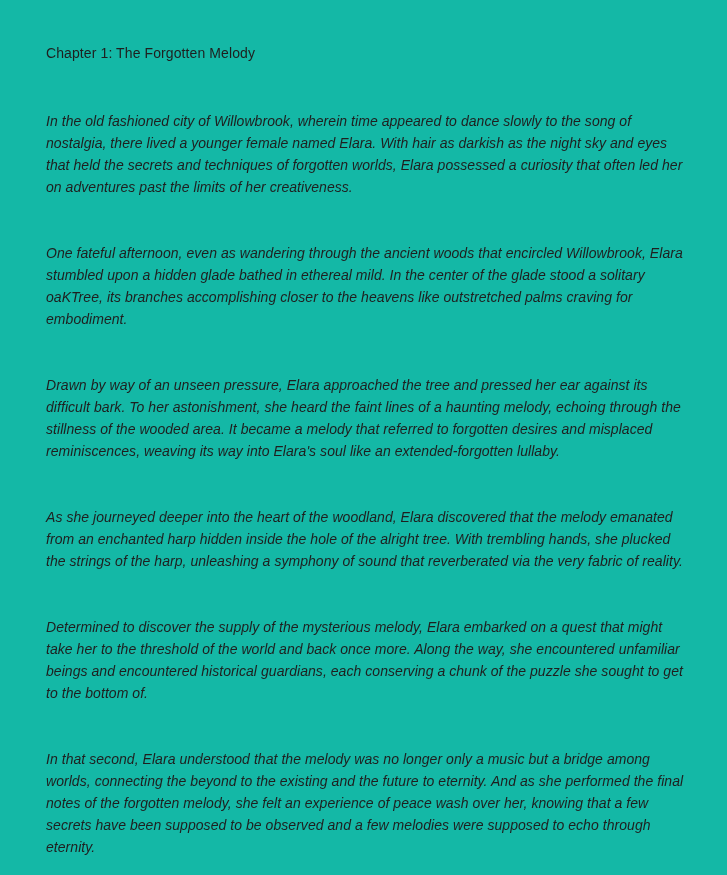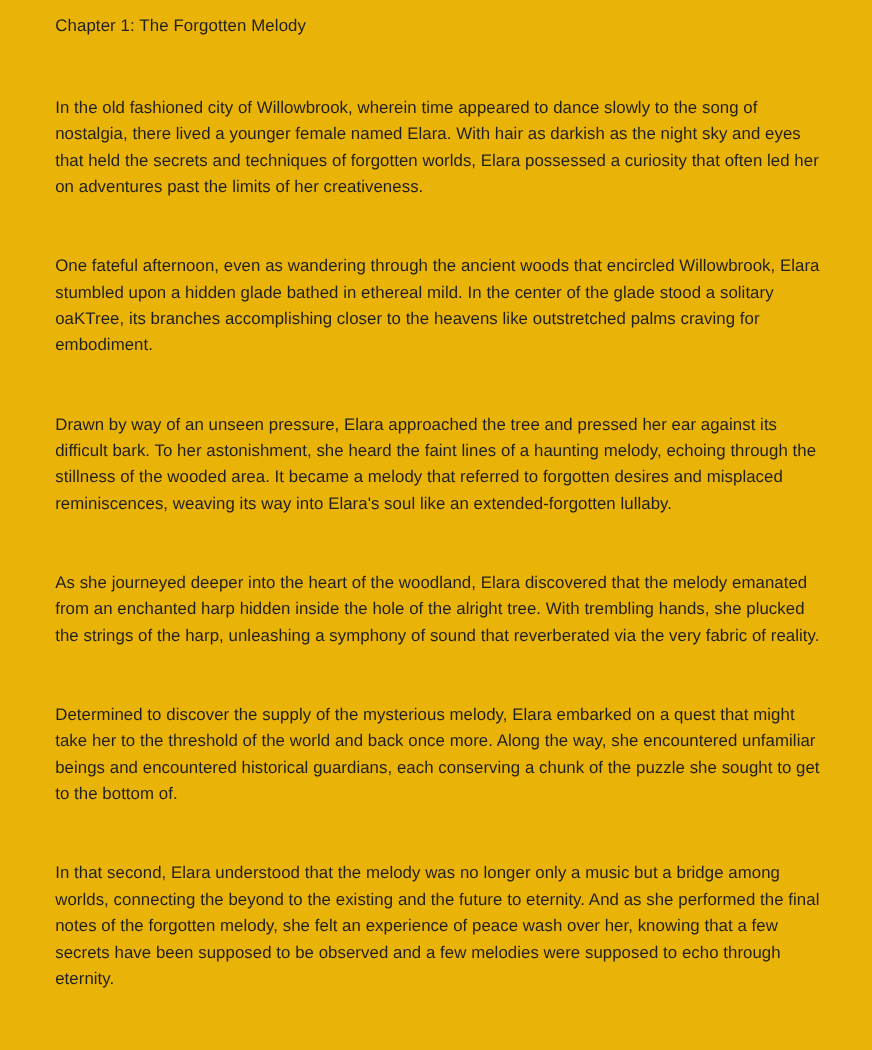--- a/index.html
+++ b/index.html
@@ -11,36 +11,37 @@
     width: 727px;
     height: 875px;
     overflow: hidden;
     font-family: "Liberation Sans", "DejaVu Sans", sans-serif;
     color: #1f1f1f;
   }
   .page {
     box-sizing: border-box;
     width: 727px;
     height: 875px;
-    padding: 12px 39px 0 46px;
-    background: #eab308;
+    padding: 44px 39px 0 46px;
+    background: #14b8a6;
   }
   .chapter-title {
     font-size: 14px;
     line-height: 19px;
     font-weight: 400;
     margin: 0 0 47px 0;
     letter-spacing: 0.1px;
   }
   .para {
     font-size: 14px;
     line-height: 22px;
     margin: 0 0 44px 0;
     letter-spacing: 0.05px;
     text-align: left;
+    font-style: italic;
   }
 </style>
 </head>
 <body>
 
 <div class="page">
   <h1 class="chapter-title">Chapter 1: The Forgotten Melody</h1>
 
   <p class="para">In the old fashioned city of Willowbrook, wherein time appeared to dance slowly to the song of nostalgia, there lived a younger female named Elara. With hair as darkish as the night sky and eyes that held the secrets and techniques of forgotten worlds, Elara possessed a curiosity that often led her on adventures past the limits of her creativeness.</p>
 

